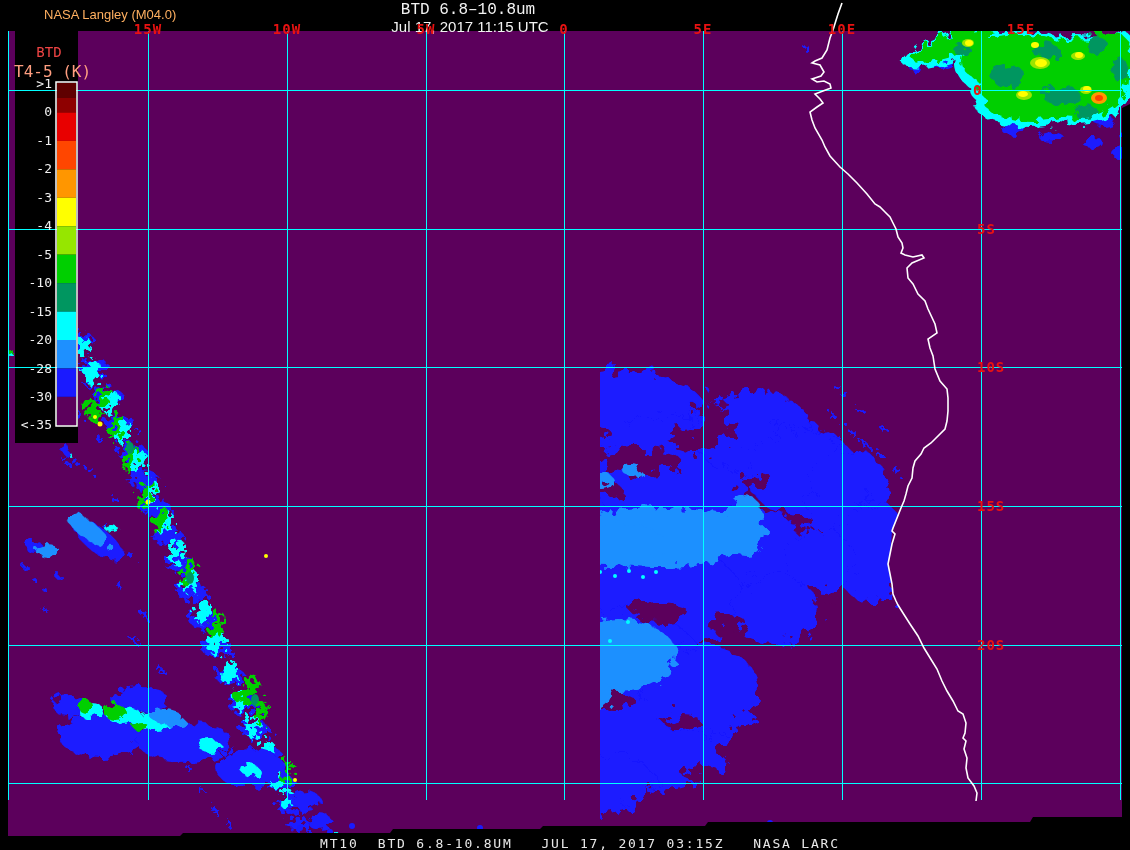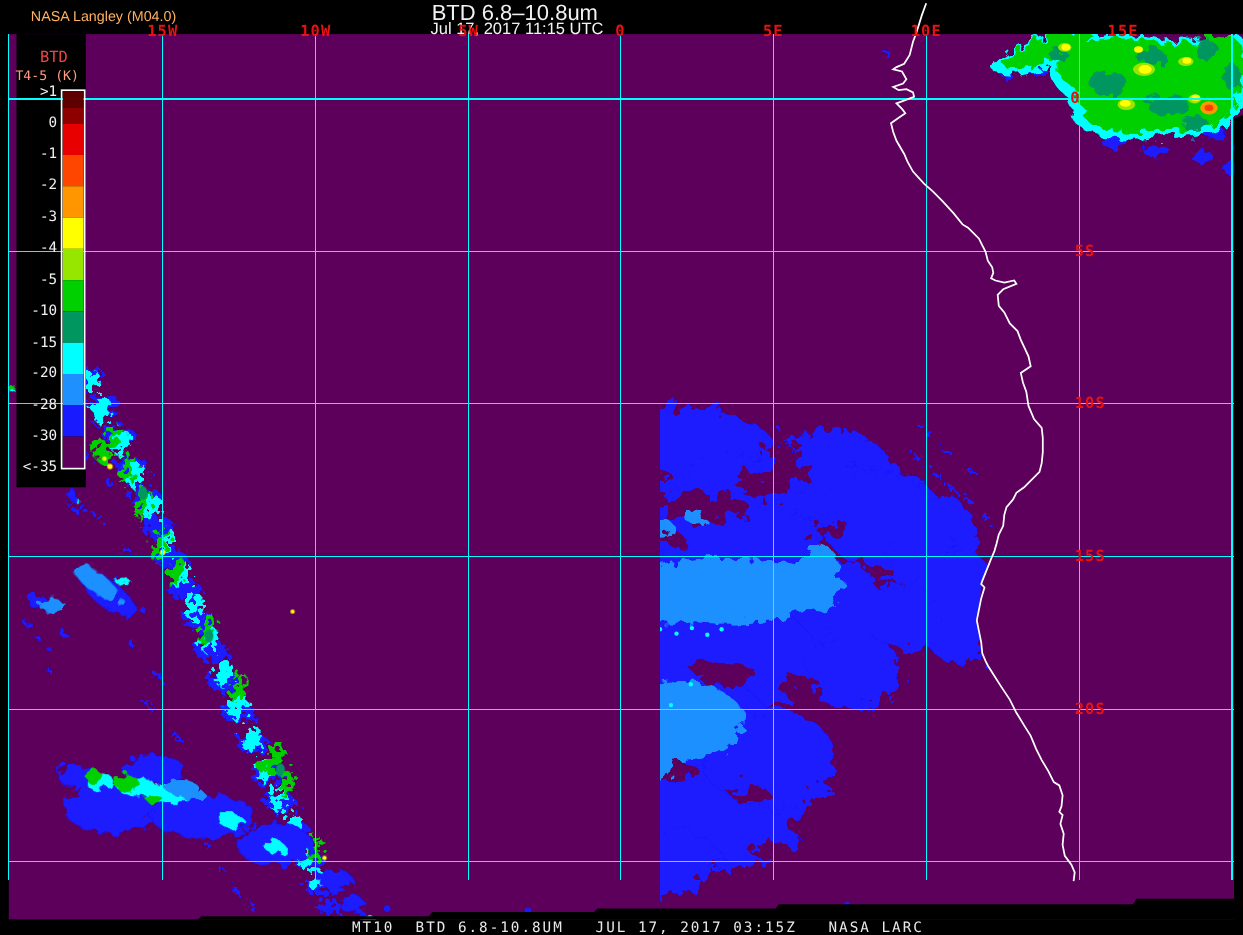--- a/index.html
+++ b/index.html
@@ -1,26 +1,26 @@
 <!DOCTYPE html>
 <html><head>
 <meta charset="utf-8">
 <style>
   html,body{margin:0;padding:0;background:#000;}
   #stage{position:relative;width:1130px;height:850px;background:#000;overflow:hidden;
          font-family:"DejaVu Sans Mono",monospace;}
   #mapsvg{position:absolute;left:0;top:0;z-index:1;}
   .txt{position:absolute;z-index:5;white-space:pre;}
   .credit{font-family:"Liberation Sans",sans-serif;font-size:13px;color:var(--credit);}
-  .title1{font-family:Liberation Sans, sans-serif;font-size:20px;color:var(--title);transform:translateX(-50%);}
+  .title1{font-family:Liberation Mono, monospace;font-size:16px;color:var(--title);transform:translateX(-50%);}
   .title2{font-family:"Liberation Sans",sans-serif;font-size:15px;color:var(--title);transform:translateX(-50%);text-align:center;}
   .lonlab,.latlab{font-size:14px;font-weight:bold;color:var(--axis);letter-spacing:1px;z-index:6;}
   .lonlab{transform:translateX(-50%);}
   .leg-title{font-size:14px;color:#ef4444;}
-  .leg-sub{font-size:12px;color:var(--legsub);}
+  .leg-sub{font-size:16px;color:var(--legsub);}
   .leg-lab{font-size:13px;color:#f0f0f0;width:42px;text-align:right;}
   .footer{font-size:13px;color:#e8e8e8;letter-spacing:1.8px;z-index:6;}
   .c-blue{fill:var(--cblue);} .c-lblue{fill:var(--clblue);} .c-cyan{fill:var(--ccyan);}
   .c-green{fill:var(--cgreen);} .c-teal{fill:var(--cteal);} .c-chart{fill:var(--cchart);}
   .c-yellow{fill:var(--cyellow);} .c-orange{fill:var(--corange);} .c-ored{fill:var(--cored);}
   .c-sea{fill:var(--sea);}
 </style>
 </head>
 <body>
 
@@ -380,21 +380,21 @@
 
   <polyline fill="none" stroke="#ffffff" stroke-width="1.6" points="842,3 838,14 833,30 830,38 827,50 822,58 815,61 812,63 820,65 824,72 821,76 812,79 817,82 824,81 830,84 831,88 823,91 815,94 820,99 823,103 817,107 810,112 812,120 815,128 822,140 825,147 830,156 840,167 848,174 857,183 867,194 875,204 880,207 885,212 890,217 893,223 896,229 898,237 902,243 903,248 901,253 905,255 913,257 922,255 924,258 912,263 907,268 908,278 913,284 918,294 925,301 928,309 935,324 937,333 928,339 930,348 933,356 935,369 940,381 947,389 948,398 948,411 947,421 945,429 935,439 931,443 924,448 921,454 915,461 913,468 912,478 908,486 906,494 904,501 901,508 897,518 893,528 892,531 895,534 892,544 890,554 888,564 890,574 892,584 893,594 896,601 898,605 903,613 910,624 918,636 924,648 932,661 937,669 942,681 947,691 953,701 958,711 963,714 966,723 965,733 963,738 966,741 964,749 967,758 966,768 968,778 974,786 977,793 976,801"></polyline>
 
   <path d="M1122,108 L1130,104 L1130,836 L1122,836 Z" fill="#000"></path>
   <path d="M8,836 L180,836 L183,833 L390,833 L393,829 L540,829 L543,826 L705,826 L708,822 L1030,822 L1033,817 L1122,817 L1122,836 Z" fill="#000"></path>
 </svg>
 
   <div style="position:absolute;left:0;top:836px;width:1130px;height:14px;background:#000;z-index:4;"></div>
   <div class="txt footer" style="left:320px;top:836px;">MT10  BTD 6.8-10.8UM   JUL 17, 2017 03:15Z   NASA LARC</div>
 
-  <div class="txt credit" style="left:28px;top:7px;">NASA Langley (M04.0)</div>
+  <div class="txt credit" style="left:44px;top:7px;">NASA Langley (M04.0)</div>
   <div class="txt title1" style="left:468px;top:1px;">BTD 6.8–10.8um</div>
   <div class="txt title2" style="left:470px;top:18px;">Jul 17, 2017 11:15 UTC</div>
 
   <div class="txt leg-title" style="left:20px;top:44px;width:58px;text-align:center;">BTD</div>
   <div class="txt leg-sub" style="left:14px;top:62px;width:52px;text-align:center;">T4-5 (K)</div>
   <div id="leglabels">
       <div class="txt leg-lab" style="left: 10px; top: 76px;">&gt;1</div>
       <div class="txt leg-lab" style="left: 10px; top: 104.4px;">0</div>
       <div class="txt leg-lab" style="left: 10px; top: 132.9px;">-1</div>
       <div class="txt leg-lab" style="left: 10px; top: 161.3px;">-2</div>

